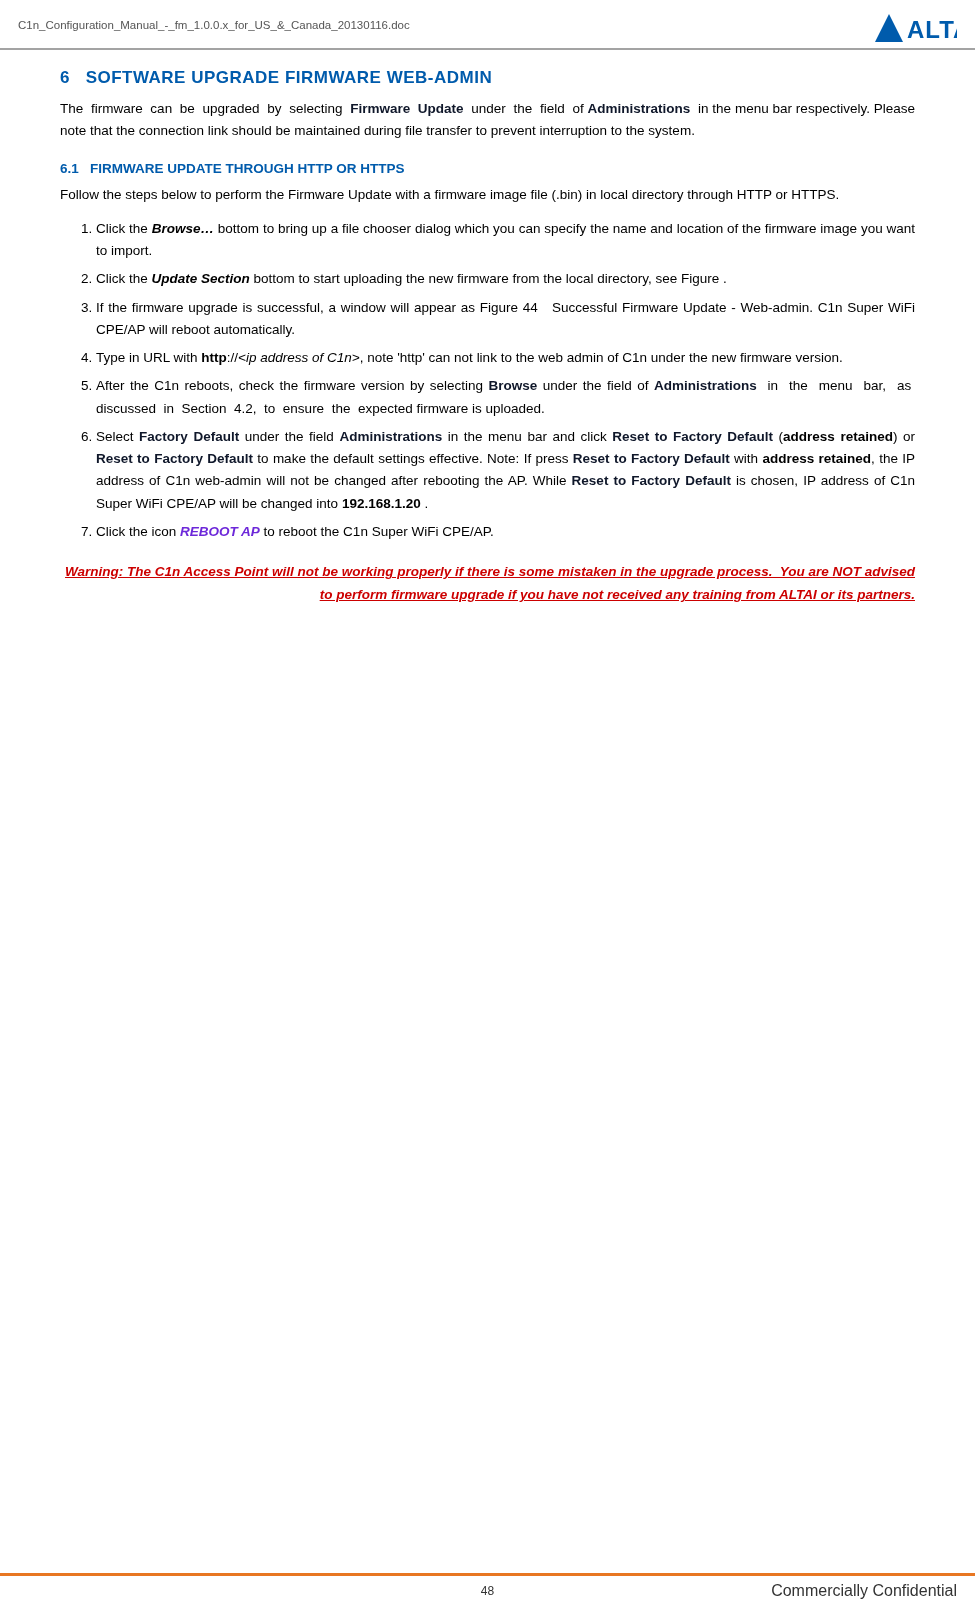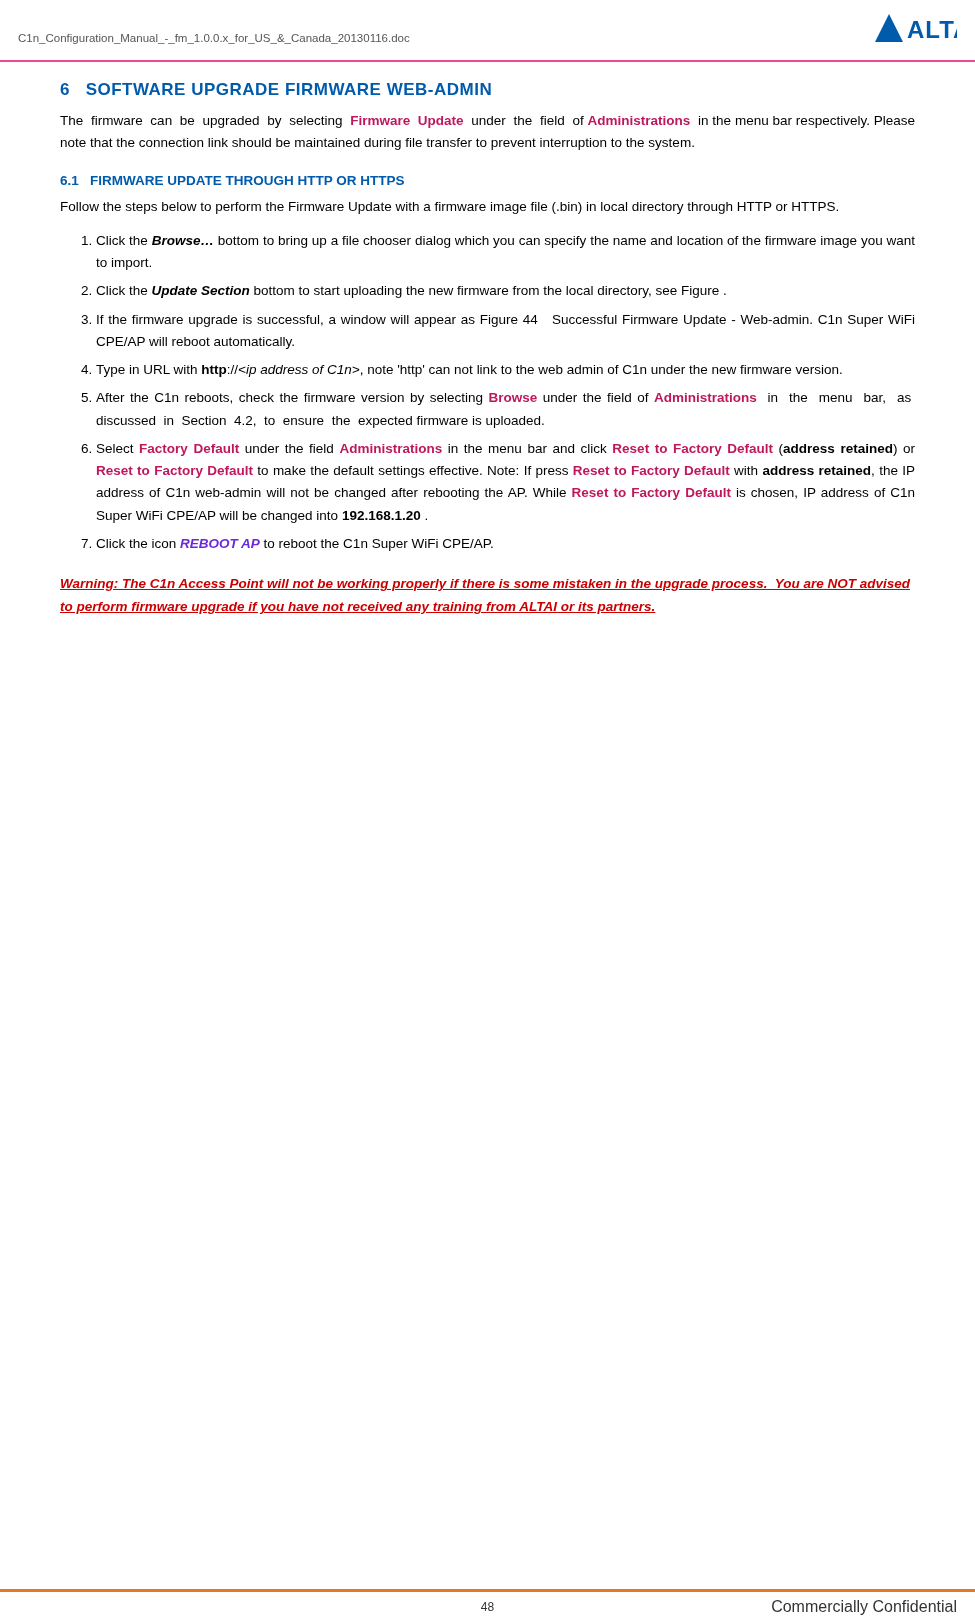--- a/index.html
+++ b/index.html
@@ -9,44 +9,44 @@
       background: #fff;
       font-family: Arial, sans-serif;
       font-size: 13.5px;
       color: #000;
       position: relative;
     }
 
     
     .header {
       display: flex;
-      align-items: flex-end;
+      align-items: center;
       justify-content: space-between;
-      border-bottom: 2px solid #ec4899;
-      padding: 6px 18px 16px 18px;
+      border-bottom: 2px solid #a3a3a3;
+      padding: 6px 18px 4px 18px;
     }
     .header-filename {
       font-size: 11.5px;
       color: #555;
     }
     .header-logo {
       display: flex;
       align-items: center;
     }
     
     .altai-logo {
       display: flex;
       align-items: center;
       gap: 0;
     }
 
     
     .footer {
       position: absolute;
-      bottom: 0;
+      bottom: 16px;
       left: 0;
       right: 0;
       border-top: 3px solid #e87722;
       display: flex;
       justify-content: space-between;
       align-items: center;
       padding: 6px 18px;
       background: #fff;
     }
     .footer-page {
@@ -86,21 +86,21 @@
 
     
     .body-text {
       font-size: 13.5px;
       line-height: 1.65;
       margin-bottom: 8px;
       text-align: justify;
     }
 
     
-    .blue { color: #be185d; font-weight: bold; }
+    .blue { color: #0f172a; font-weight: bold; }
     .orange { color: #6d28d9; font-weight: bold; font-style: italic; }
 
     
     ol.steps {
       margin-left: 36px;
       margin-top: 12px;
     }
     ol.steps li {
       font-size: 13.5px;
       line-height: 1.65;
@@ -112,21 +112,21 @@
     .warning-block {
       margin-top: 18px;
     }
     .warning-text {
       color: #cc0000;
       font-style: italic;
       font-weight: bold;
       font-size: 13.5px;
       line-height: 1.7;
       text-decoration: underline;
-      text-align: left;
+      text-align: right;
     }
 
     .italic-bold { font-style: italic; font-weight: bold; }
     .code-style { font-style: italic; }
   </style>
 </head>
 <body>
 
 <div class="header">
   <span class="header-filename">C1n_Configuration_Manual_-_fm_1.0.0.x_for_US_&amp;_Canada_20130116.doc</span>

